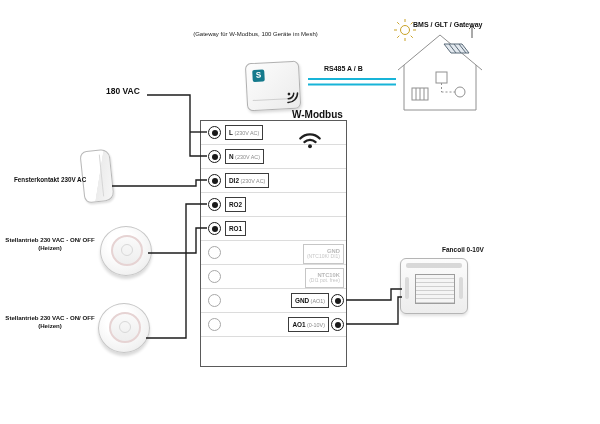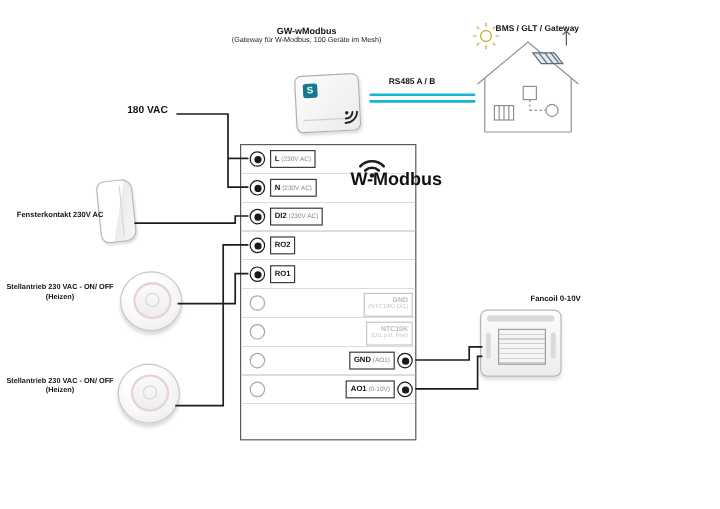--- a/index.html
+++ b/index.html
@@ -27,21 +27,21 @@
   #wires{position:absolute;left:0;top:0;width:600px;height:424px;z-index:5;pointer-events:none;}
   #wires polyline{fill:none;stroke:var(--wire,#1c1c1c);stroke-width:1.4;}
   #wires line.rs485{stroke:var(--rs485,#18b4d8);stroke-width:2.2;}
 
   
   .lbl{position:absolute;z-index:6;white-space:nowrap;}
   #lbl-gwtitle{left:183px;top:21px;width:145px;text-align:center;font-size:7.5px;font-weight:bold;}
   #lbl-gwsub{left:158px;top:31px;width:195px;text-align:center;font-size:6px;color:#222;}
   #lbl-rs485{left:324px;top:65px;font-size:7px;font-weight:bold;}
   #lbl-bms{left:413px;top:21px;font-size:7px;font-weight:bold;}
-  #lbl-wmodbus{left:292px;top:109px;font-size:15px;font-weight:bold;margin-top:32px;}
+  #lbl-wmodbus{left:292px;top:109px;font-size:10px;font-weight:bold;}
   #lbl-230vac{left:106px;top:86px;font-size:8.5px;font-weight:bold;}
   #lbl-fenster{left:14px;top:176px;font-size:6.3px;font-weight:bold;}
   .devlabel{position:absolute;z-index:6;font-size:6.1px;font-weight:bold;text-align:center;line-height:1.35;white-space:nowrap;}
   #lbl-st1{left:0px;top:236px;width:100px;}
   #lbl-st2{left:0px;top:314px;width:100px;}
   #lbl-fancoil{left:442px;top:246px;font-size:6.5px;font-weight:bold;}
 
   
   .gateway{position:absolute;left:246px;top:62px;width:52px;height:46px;transform:rotate(-3deg);z-index:4;}
   .gw-body{width:100%;height:100%;background:linear-gradient(135deg,#fdfdfd,#ebebeb);
@@ -204,21 +204,20 @@
     <polyline points="190,132 207,132"></polyline>
     <polyline points="112,186 196,186 196,180 207,180"></polyline>
     <polyline points="148,253 196,253 196,228 207,228"></polyline>
     <polyline points="146,338 186,338 186,204 207,204"></polyline>
     <polyline points="346,300 391,300 391,289 402,289"></polyline>
     <polyline points="346,324 398,324 398,297 402,297"></polyline>
     <line class="rs485" x1="308" y1="79" x2="396" y2="79" stroke="#18b4d8"></line>
     <line class="rs485" x1="308" y1="84.5" x2="396" y2="84.5" stroke="#18b4d8"></line>
   </svg>
 
-  <div id="lbl-gwtitle" class="lbl">GW-wModbus</div>
   <div id="lbl-gwsub" class="lbl">(Gateway für W-Modbus, 100 Geräte im Mesh)</div>
   <div id="lbl-rs485" class="lbl">RS485 A / B</div>
   <div id="lbl-bms" class="lbl">BMS / GLT / Gateway</div>
   <div id="lbl-wmodbus" class="lbl">W-Modbus</div>
   <div id="lbl-230vac" class="lbl">180 VAC</div>
   <div id="lbl-fenster" class="lbl">Fensterkontakt 230V AC</div>
   <div id="lbl-st1" class="devlabel">
     <div>Stellantrieb 230 VAC - ON/ OFF</div>
     <div>(Heizen)</div>
   </div>

